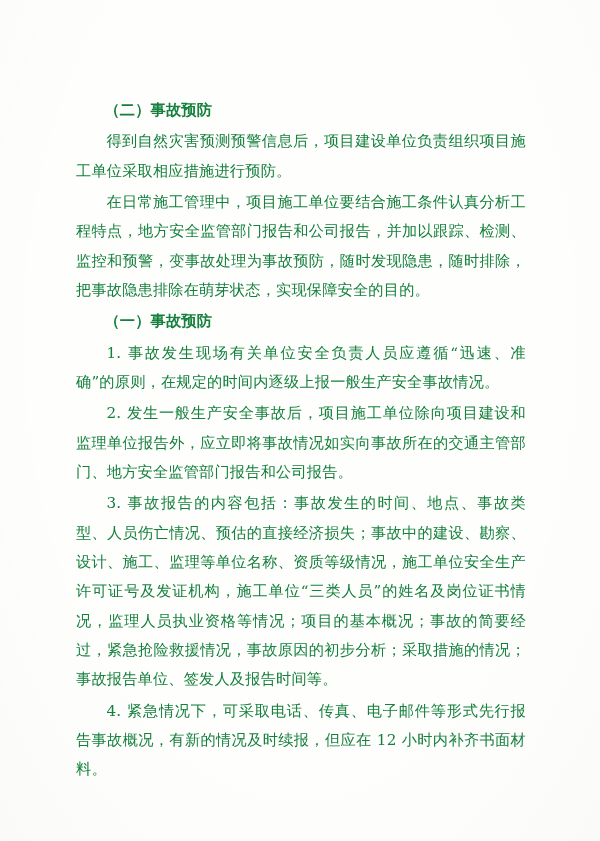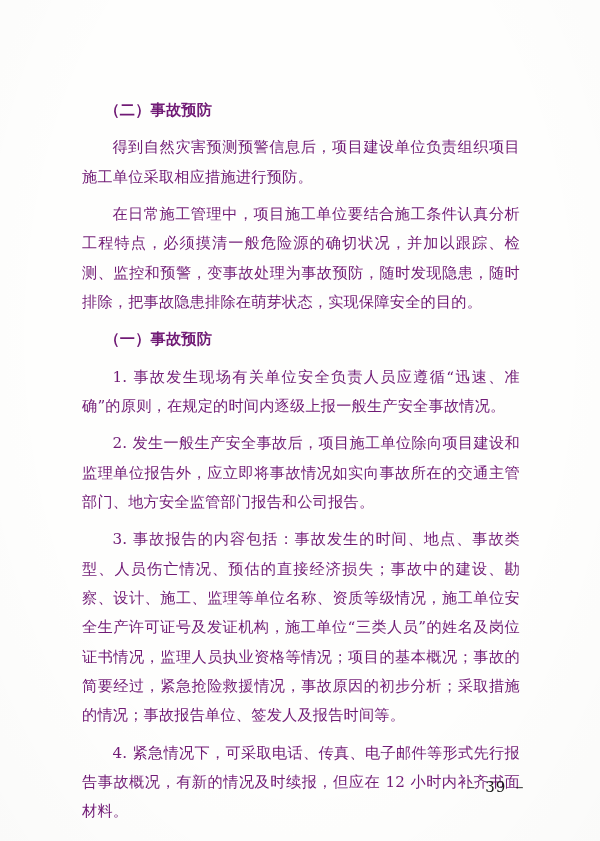--- a/index.html
+++ b/index.html
@@ -25,29 +25,29 @@
   .page::before {
     content: "";
     position: absolute;
     inset: 0;
     background:
       radial-gradient(ellipse at 50% 40%, rgba(255,255,255,0) 60%, rgba(0,0,0,0.015) 100%);
     pointer-events: none;
   }
   .doc-body {
     position: relative;
-    color: #701a75;
+    color: #15803d;
     font-size: 15.2px;
     line-height: 1.93;
     letter-spacing: 0.2px;
     text-align: justify;
     text-justify: inter-ideograph;
   }
   p.para {
-    margin: 8px;
+    margin: 2px;
     text-indent: 2em;
   }
   p.heading {
     margin: 0;
     text-indent: 2em;
     font-weight: bold;
   }
   .page-number {
     position: absolute;
     left: 0;
@@ -59,21 +59,20 @@
     letter-spacing: 1px;
   }
 </style>
 </head>
 <body>
 
 <div class="page">
   <div class="doc-body">
     <p class="heading">（二）事故预防</p>
     <p class="para">得到自然灾害预测预警信息后，项目建设单位负责组织项目施工单位采取相应措施进行预防。</p>
-    <p class="para">在日常施工管理中，项目施工单位要结合施工条件认真分析工程特点，必须摸清一般危险源的确切状况，并加以跟踪、检测、监控和预警，变事故处理为事故预防，随时发现隐患，随时排除，把事故隐患排除在萌芽状态，实现保障安全的目的。</p>
+    <p class="para">在日常施工管理中，项目施工单位要结合施工条件认真分析工程特点，地方安全监管部门报告和公司报告，并加以跟踪、检测、监控和预警，变事故处理为事故预防，随时发现隐患，随时排除，把事故隐患排除在萌芽状态，实现保障安全的目的。</p>
     <p class="heading">（一）事故预防</p>
     <p class="para">1. 事故发生现场有关单位安全负责人员应遵循“迅速、准确”的原则，在规定的时间内逐级上报一般生产安全事故情况。</p>
     <p class="para">2. 发生一般生产安全事故后，项目施工单位除向项目建设和监理单位报告外，应立即将事故情况如实向事故所在的交通主管部门、地方安全监管部门报告和公司报告。</p>
     <p class="para">3. 事故报告的内容包括：事故发生的时间、地点、事故类型、人员伤亡情况、预估的直接经济损失；事故中的建设、勘察、设计、施工、监理等单位名称、资质等级情况，施工单位安全生产许可证号及发证机构，施工单位“三类人员”的姓名及岗位证书情况，监理人员执业资格等情况；项目的基本概况；事故的简要经过，紧急抢险救援情况，事故原因的初步分析；采取措施的情况；事故报告单位、签发人及报告时间等。</p>
     <p class="para">4. 紧急情况下，可采取电话、传真、电子邮件等形式先行报告事故概况，有新的情况及时续报，但应在 12 小时内补齐书面材料。</p>
   </div>
-  <div class="page-number">－ 39 －</div>
 </div>
 
 </body></html>

